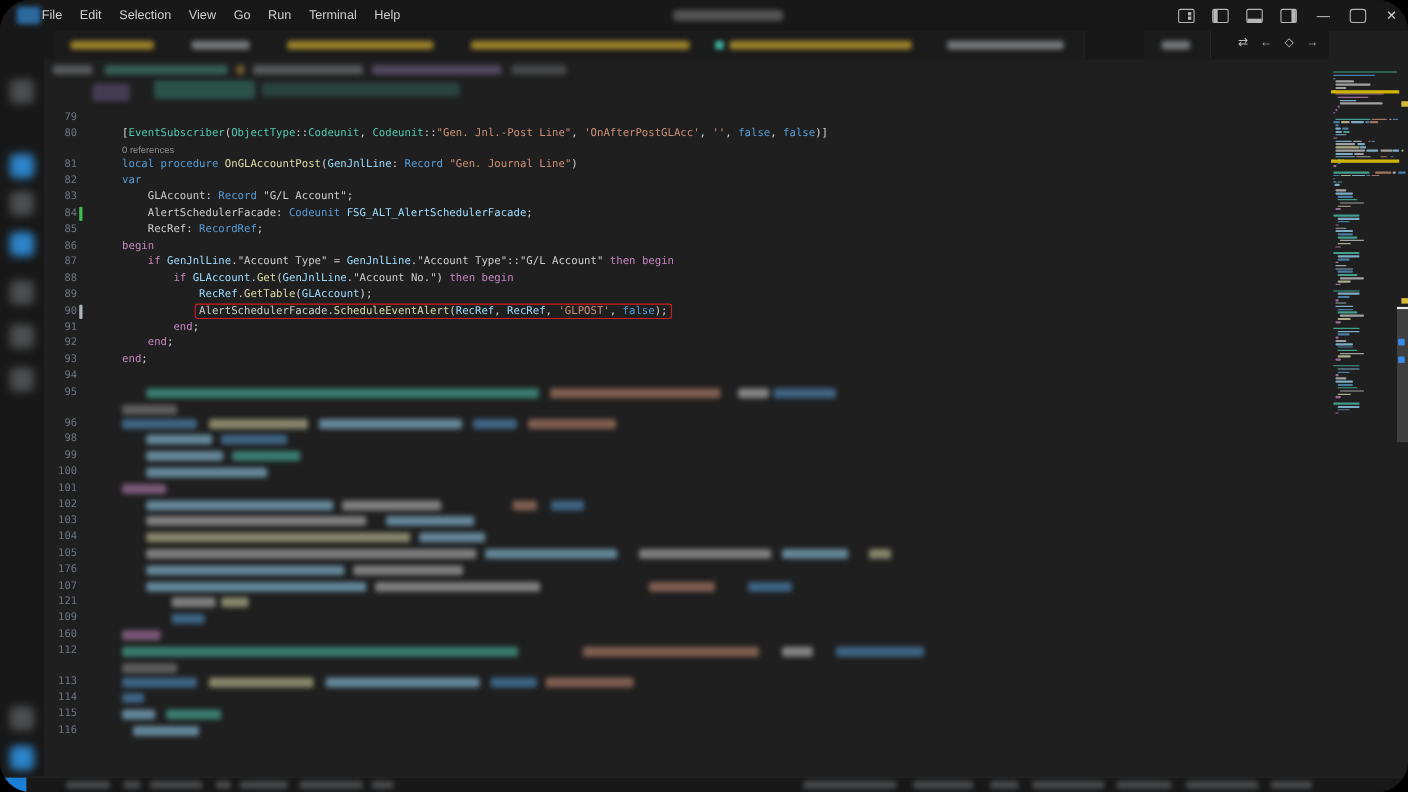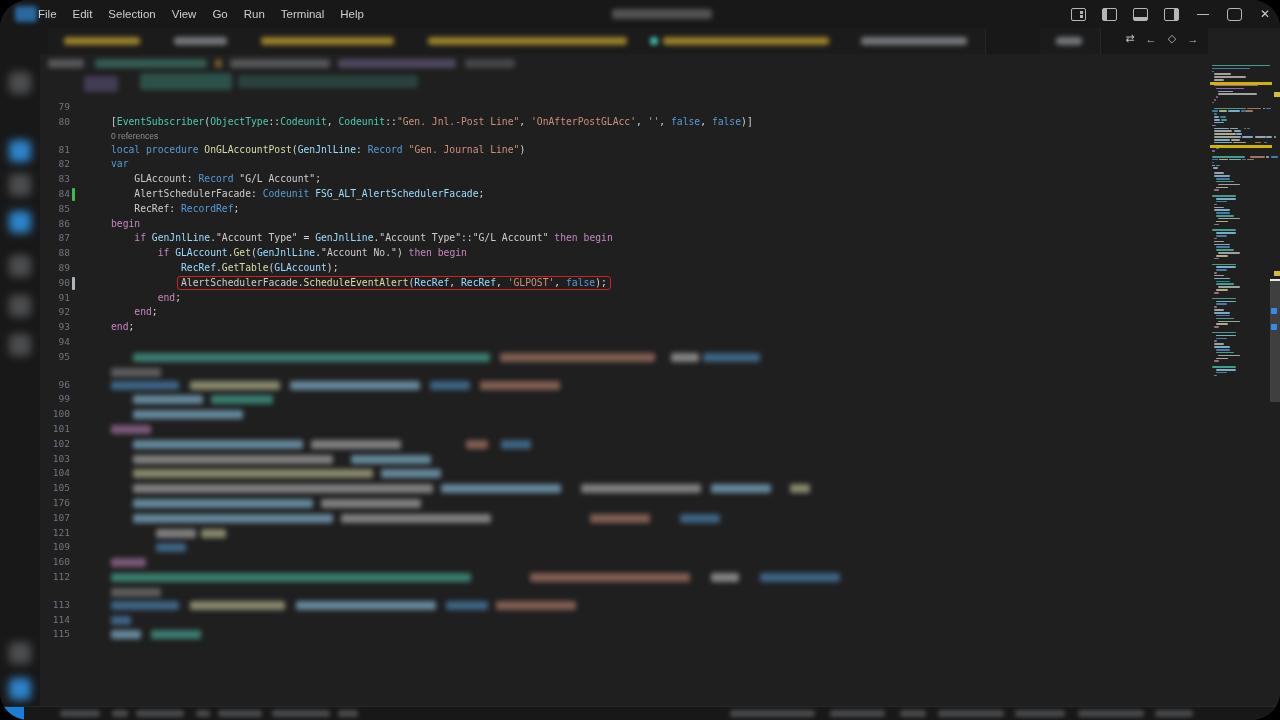--- a/index.html
+++ b/index.html
@@ -170,37 +170,39 @@
         <div class="row"><div class="gutter">88</div><div class="code"><span class="tok-punct">        </span><span class="tok-ctrl">if</span><span class="tok-punct"> </span><span class="tok-var">GLAccount</span><span class="tok-punct">.</span><span class="tok-fn">Get</span><span class="tok-punct">(</span><span class="tok-var">GenJnlLine</span><span class="tok-punct">.</span><span class="tok-plain">"Account No."</span><span class="tok-punct">) </span><span class="tok-ctrl">then</span><span class="tok-punct"> </span><span class="tok-ctrl">begin</span></div></div>
         <div class="row"><div class="gutter">89</div><div class="code"><span class="tok-var">            RecRef</span><span class="tok-punct">.</span><span class="tok-fn">GetTable</span><span class="tok-punct">(</span><span class="tok-var">GLAccount</span><span class="tok-punct">);</span></div></div>
         <div class="row"><div class="gutter">90</div><div class="gbar" style="background: rgb(174, 180, 185);"></div><div class="code"><span>            </span><span class="red-box"><span class="tok-plain">AlertSchedulerFacade</span><span class="tok-punct">.</span><span class="tok-fn">ScheduleEventAlert</span><span class="tok-punct">(</span><span class="tok-var">RecRef</span><span class="tok-punct">, </span><span class="tok-var">RecRef</span><span class="tok-punct">, </span><span class="tok-str">'GLPOST'</span><span class="tok-punct">, </span><span class="tok-kw">false</span><span class="tok-punct">);</span></span></div></div>
         <div class="row"><div class="gutter">91</div><div class="code"><span class="tok-punct">        </span><span class="tok-ctrl">end</span><span class="tok-punct">;</span></div></div>
         <div class="row"><div class="gutter">92</div><div class="code"><span class="tok-punct">    </span><span class="tok-ctrl">end</span><span class="tok-punct">;</span></div></div>
         <div class="row"><div class="gutter">93</div><div class="code"><span class="tok-ctrl">end</span><span class="tok-punct">;</span></div></div>
         <div class="row"><div class="gutter">94</div><div class="code"></div></div>
         <div class="row"><div class="gutter">95</div><div class="code" style="width: 1000px; height: 14px;"><div class="seg" style="left: 22px; width: 357px; background: rgb(78, 201, 176);"></div><div class="seg" style="left: 389px; width: 155px; background: rgb(206, 145, 120);"></div><div class="seg" style="left: 560px; width: 28px; background: rgb(212, 212, 212);"></div><div class="seg" style="left: 592px; width: 57px; background: rgb(86, 156, 214);"></div></div></div>
         <div class="row row-lens"><div class="code" style="width: 1000px; height: 14px;"><div class="seg" style="left: 0px; width: 50px; background: rgb(143, 143, 143);"></div></div></div>
         <div class="row"><div class="gutter">96</div><div class="code" style="width: 1000px; height: 14px;"><div class="seg" style="left: 0px; width: 68px; background: rgb(86, 156, 214);"></div><div class="seg" style="left: 79px; width: 90px; background: rgb(220, 220, 170);"></div><div class="seg" style="left: 179px; width: 130px; background: rgb(156, 220, 254);"></div><div class="seg" style="left: 319px; width: 40px; background: rgb(86, 156, 214);"></div><div class="seg" style="left: 369px; width: 80px; background: rgb(206, 145, 120);"></div></div></div>
+        <div class="row"><div class="gutter">98</div><div class="code" style="width: 1000px; height: 14px;"><div class="seg" style="left: 22px; width: 60px; background: rgb(156, 220, 254);"></div><div class="seg" style="left: 90px; width: 60px; background: rgb(86, 156, 214);"></div></div></div>
         <div class="row"><div class="gutter">99</div><div class="code" style="width: 1000px; height: 14px;"><div class="seg" style="left: 22px; width: 70px; background: rgb(156, 220, 254);"></div><div class="seg" style="left: 100px; width: 62px; background: rgb(78, 201, 176);"></div></div></div>
         <div class="row"><div class="gutter">100</div><div class="code" style="width: 1000px; height: 14px;"><div class="seg" style="left: 22px; width: 110px; background: rgb(156, 220, 254);"></div></div></div>
         <div class="row"><div class="gutter">101</div><div class="code" style="width: 1000px; height: 14px;"><div class="seg" style="left: 0px; width: 40px; background: rgb(197, 134, 192);"></div></div></div>
         <div class="row"><div class="gutter">102</div><div class="code" style="width: 1000px; height: 14px;"><div class="seg" style="left: 22px; width: 170px; background: rgb(156, 220, 254);"></div><div class="seg" style="left: 200px; width: 90px; background: rgb(205, 205, 205);"></div><div class="seg" style="left: 355px; width: 22px; background: rgb(206, 145, 120);"></div><div class="seg" style="left: 390px; width: 30px; background: rgb(86, 156, 214);"></div></div></div>
         <div class="row"><div class="gutter">103</div><div class="code" style="width: 1000px; height: 14px;"><div class="seg" style="left: 22px; width: 200px; background: rgb(205, 205, 205);"></div><div class="seg" style="left: 240px; width: 80px; background: rgb(156, 220, 254);"></div></div></div>
         <div class="row"><div class="gutter">104</div><div class="code" style="width: 1000px; height: 14px;"><div class="seg" style="left: 22px; width: 240px; background: rgb(220, 220, 170);"></div><div class="seg" style="left: 270px; width: 60px; background: rgb(156, 220, 254);"></div></div></div>
         <div class="row"><div class="gutter">105</div><div class="code" style="width: 1000px; height: 14px;"><div class="seg" style="left: 22px; width: 300px; background: rgb(205, 205, 205);"></div><div class="seg" style="left: 330px; width: 120px; background: rgb(156, 220, 254);"></div><div class="seg" style="left: 470px; width: 120px; background: rgb(205, 205, 205);"></div><div class="seg" style="left: 600px; width: 60px; background: rgb(156, 220, 254);"></div><div class="seg" style="left: 679px; width: 20px; background: rgb(220, 220, 170);"></div></div></div>
         <div class="row"><div class="gutter">176</div><div class="code" style="width: 1000px; height: 14px;"><div class="seg" style="left: 22px; width: 180px; background: rgb(156, 220, 254);"></div><div class="seg" style="left: 210px; width: 100px; background: rgb(205, 205, 205);"></div></div></div>
         <div class="row"><div class="gutter">107</div><div class="code" style="width: 1000px; height: 14px;"><div class="seg" style="left: 22px; width: 200px; background: rgb(156, 220, 254);"></div><div class="seg" style="left: 230px; width: 150px; background: rgb(205, 205, 205);"></div><div class="seg" style="left: 479px; width: 60px; background: rgb(206, 145, 120);"></div><div class="seg" style="left: 569px; width: 40px; background: rgb(86, 156, 214);"></div></div></div>
         <div class="row"><div class="gutter">121</div><div class="code" style="width: 1000px; height: 14px;"><div class="seg" style="left: 45px; width: 40px; background: rgb(205, 205, 205);"></div><div class="seg" style="left: 90px; width: 25px; background: rgb(220, 220, 170);"></div></div></div>
         <div class="row"><div class="gutter">109</div><div class="code" style="width: 1000px; height: 14px;"><div class="seg" style="left: 45px; width: 30px; background: rgb(86, 156, 214);"></div></div></div>
         <div class="row"><div class="gutter">160</div><div class="code" style="width: 1000px; height: 14px;"><div class="seg" style="left: 0px; width: 35px; background: rgb(197, 134, 192);"></div></div></div>
         <div class="row"><div class="gutter">112</div><div class="code" style="width: 1000px; height: 14px;"><div class="seg" style="left: 0px; width: 360px; background: rgb(78, 201, 176);"></div><div class="seg" style="left: 419px; width: 160px; background: rgb(206, 145, 120);"></div><div class="seg" style="left: 600px; width: 28px; background: rgb(212, 212, 212);"></div><div class="seg" style="left: 649px; width: 80px; background: rgb(86, 156, 214);"></div></div></div>
         <div class="row row-lens"><div class="code" style="width: 1000px; height: 14px;"><div class="seg" style="left: 0px; width: 50px; background: rgb(143, 143, 143);"></div></div></div>
         <div class="row"><div class="gutter">113</div><div class="code" style="width: 1000px; height: 14px;"><div class="seg" style="left: 0px; width: 68px; background: rgb(86, 156, 214);"></div><div class="seg" style="left: 79px; width: 95px; background: rgb(220, 220, 170);"></div><div class="seg" style="left: 185px; width: 140px; background: rgb(156, 220, 254);"></div><div class="seg" style="left: 335px; width: 42px; background: rgb(86, 156, 214);"></div><div class="seg" style="left: 385px; width: 80px; background: rgb(206, 145, 120);"></div></div></div>
         <div class="row"><div class="gutter">114</div><div class="code" style="width: 1000px; height: 14px;"><div class="seg" style="left: 0px; width: 20px; background: rgb(86, 156, 214);"></div></div></div>
         <div class="row"><div class="gutter">115</div><div class="code" style="width: 1000px; height: 14px;"><div class="seg" style="left: 0px; width: 30px; background: rgb(156, 220, 254);"></div><div class="seg" style="left: 40px; width: 50px; background: rgb(78, 201, 176);"></div></div></div>
+        <div class="row"><div class="gutter">116</div><div class="code" style="width: 1000px; height: 14px;"><div class="seg" style="left: 10px; width: 60px; background: rgb(156, 220, 254);"></div></div></div>
       </div>
   </div>
 
   <div id="minimap">
       <div class="mm-row" style="left: 4px; top: 36.85px; width: 58.3px; background: rgb(78, 201, 176);"></div>
       <div class="mm-row" style="left: 4px; top: 39.7px; width: 37.63px; background: rgb(86, 156, 214);"></div>
       <div class="mm-row" style="left: 4px; top: 42.55px; width: 1.59px; background: rgb(86, 156, 214);"></div>
       <div class="mm-row" style="left: 6.12px; top: 45.4px; width: 16.96px; background: rgb(205, 205, 205);"></div>
       <div class="mm-row" style="left: 6.12px; top: 48.25px; width: 31.8px; background: rgb(205, 205, 205);"></div>
       <div class="mm-row" style="left: 6.12px; top: 51.1px; width: 9.54px; background: rgb(205, 205, 205);"></div>

